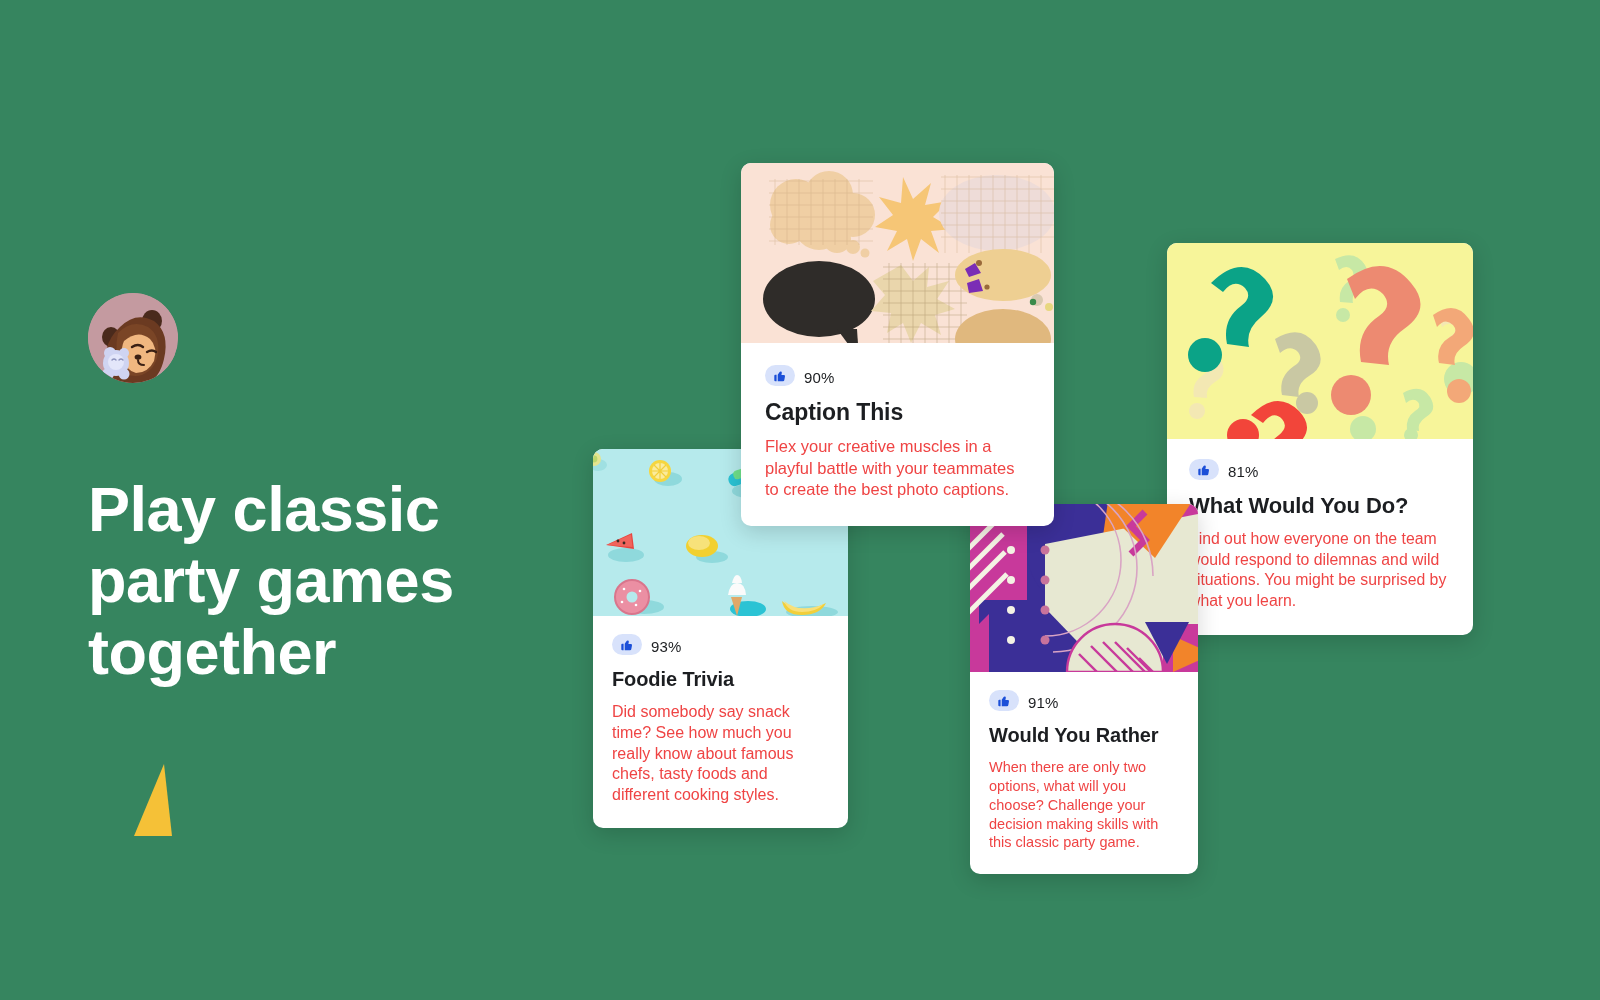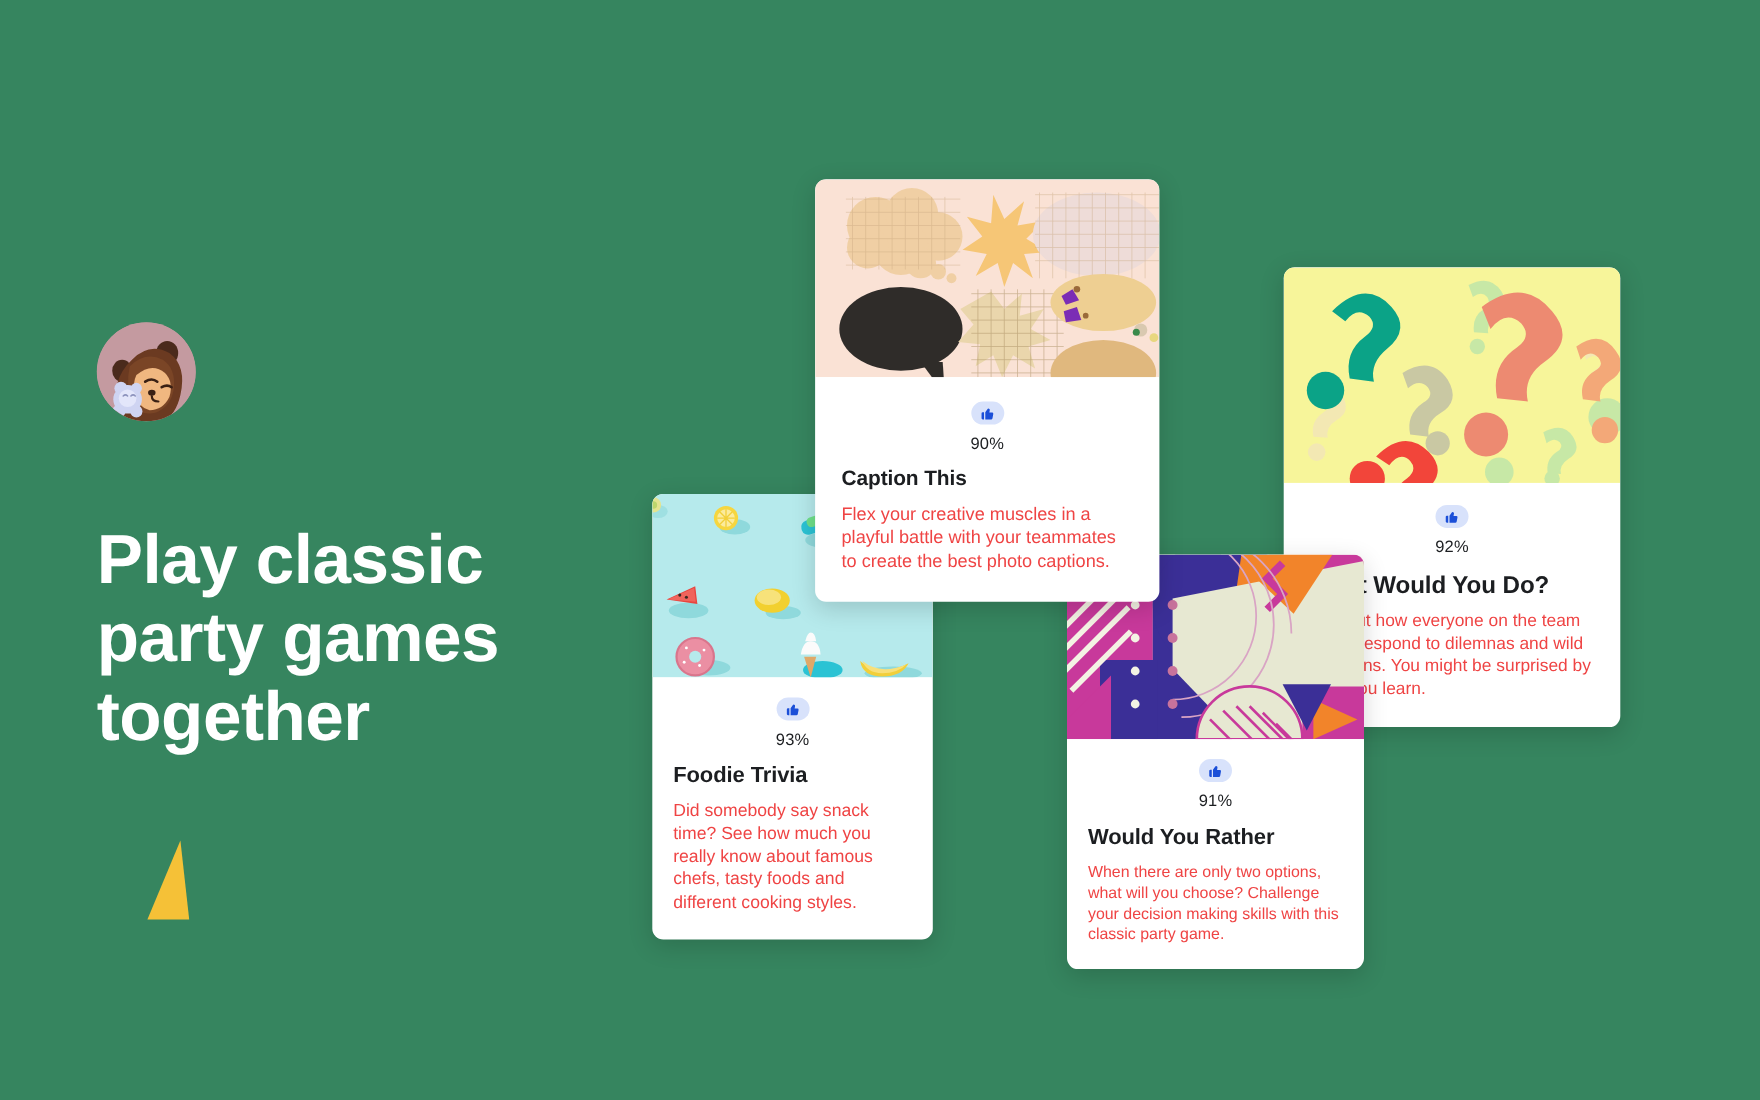--- a/index.html
+++ b/index.html
@@ -30,56 +30,56 @@
 
   
   .card{
     position:absolute;background:#ffffff;border-radius:10px;overflow:hidden;
     box-shadow:0 6px 22px rgba(0,0,0,.16);
   }
   .card .thumb{position:relative;width:100%;overflow:hidden;}
   .card .thumb svg{display:block;width:100%;height:100%;}
   .card .body{padding:20px 22px 24px 22px;}
 
-  .rating{display:flex;align-items:center;gap:9px;margin-bottom:13px;flex-direction:column;}
+  .rating{display:flex;align-items:flex-end;gap:9px;margin-bottom:13px;}
   .thumbpill{
     width:30px;height:21px;border-radius:11px;background:#d8e2fb;
     display:flex;align-items:center;justify-content:center;flex:none;
   }
   .thumbpill svg{display:block;width:14px;height:14px;}
   .rating .pct{font-size:15px;color:#1c1e21;letter-spacing:.1px;}
 
   .card h3{
     margin:0 0 11px 0;font-size:22px;font-weight:700;color:#1c1e21;
     letter-spacing:-0.1px;line-height:1.15;
   }
   .card p{
     margin:0;font-size:15.5px;line-height:1.33;color:#ef4444;
   }
 
   
   #card-caption-this{left:741px;top:163px;width:313px;}
   #card-caption-this .thumb{height:180px;}
   #card-caption-this .body{padding:22px 24px 26px 24px;}
-  #card-caption-this h3{font-size:19px;}
+  #card-caption-this h3{font-size:23px;}
   #card-caption-this p{font-size:16.5px;line-height:1.28;}
 
   #card-what-would-you-do{left:1167px;top:243px;width:306px;}
   #card-what-would-you-do .thumb{height:196px;}
   #card-what-would-you-do .body{padding:20px 22px 24px 22px;}
   #card-what-would-you-do h3{font-size:22px;}
   #card-what-would-you-do p{font-size:15.8px;line-height:1.3;}
 
   #card-foodie-trivia{left:593px;top:449px;width:255px;}
   #card-foodie-trivia .thumb{height:167px;}
   #card-foodie-trivia .body{padding:18px 19px 22px 19px;}
   #card-foodie-trivia h3{font-size:20px;}
   #card-foodie-trivia p{font-size:16px;line-height:1.3;}
 
-  #card-would-you-rather{left:970px;top:504px;width:270px;}
+  #card-would-you-rather{left:970px;top:504px;width:228px;}
   #card-would-you-rather .thumb{height:168px;}
   #card-would-you-rather .body{padding:18px 19px 22px 19px;}
   #card-would-you-rather h3{font-size:20px;}
   #card-would-you-rather p{font-size:14.5px;line-height:1.3;}
 
   
   #card-foodie-trivia{z-index:2;}
   #card-what-would-you-do{z-index:3;}
   #card-would-you-rather{z-index:4;}
   #card-caption-this{z-index:5;}
@@ -224,21 +224,21 @@
         </g>
       </svg>
     </div>
     <div class="body">
       <div class="rating">
         <span class="thumbpill">
           <svg viewBox="0 0 16 16">
               <path d="M5.4 14h6a1.5 1.5 0 0 0 1.48-1.25l.8-4.3A1.3 1.3 0 0 0 12.4 6.9H9.6l.45-2.4a1.35 1.35 0 0 0-2.47-1L5.4 6.6Zm-1.3 0V6.6H2.7A1.2 1.2 0 0 0 1.5 7.8v5A1.2 1.2 0 0 0 2.7 14Z" fill="#1b4fd8"></path>
             </svg>
         </span>
-        <span class="pct">92%</span>
+        <span class="pct">81%</span>
       </div>
       <h3>What Would You Do?</h3>
       <p>Find out how everyone on the team would respond to dilemnas and wild situations. You might be surprised by what you learn.</p>
     </div>
   </div>
 
   <div class="card" id="card-foodie-trivia">
     <div class="thumb">
       <svg viewBox="0 0 265 167" preserveAspectRatio="xMidYMid slice">
         <rect width="265" height="167" fill="#b6eaec"></rect>

